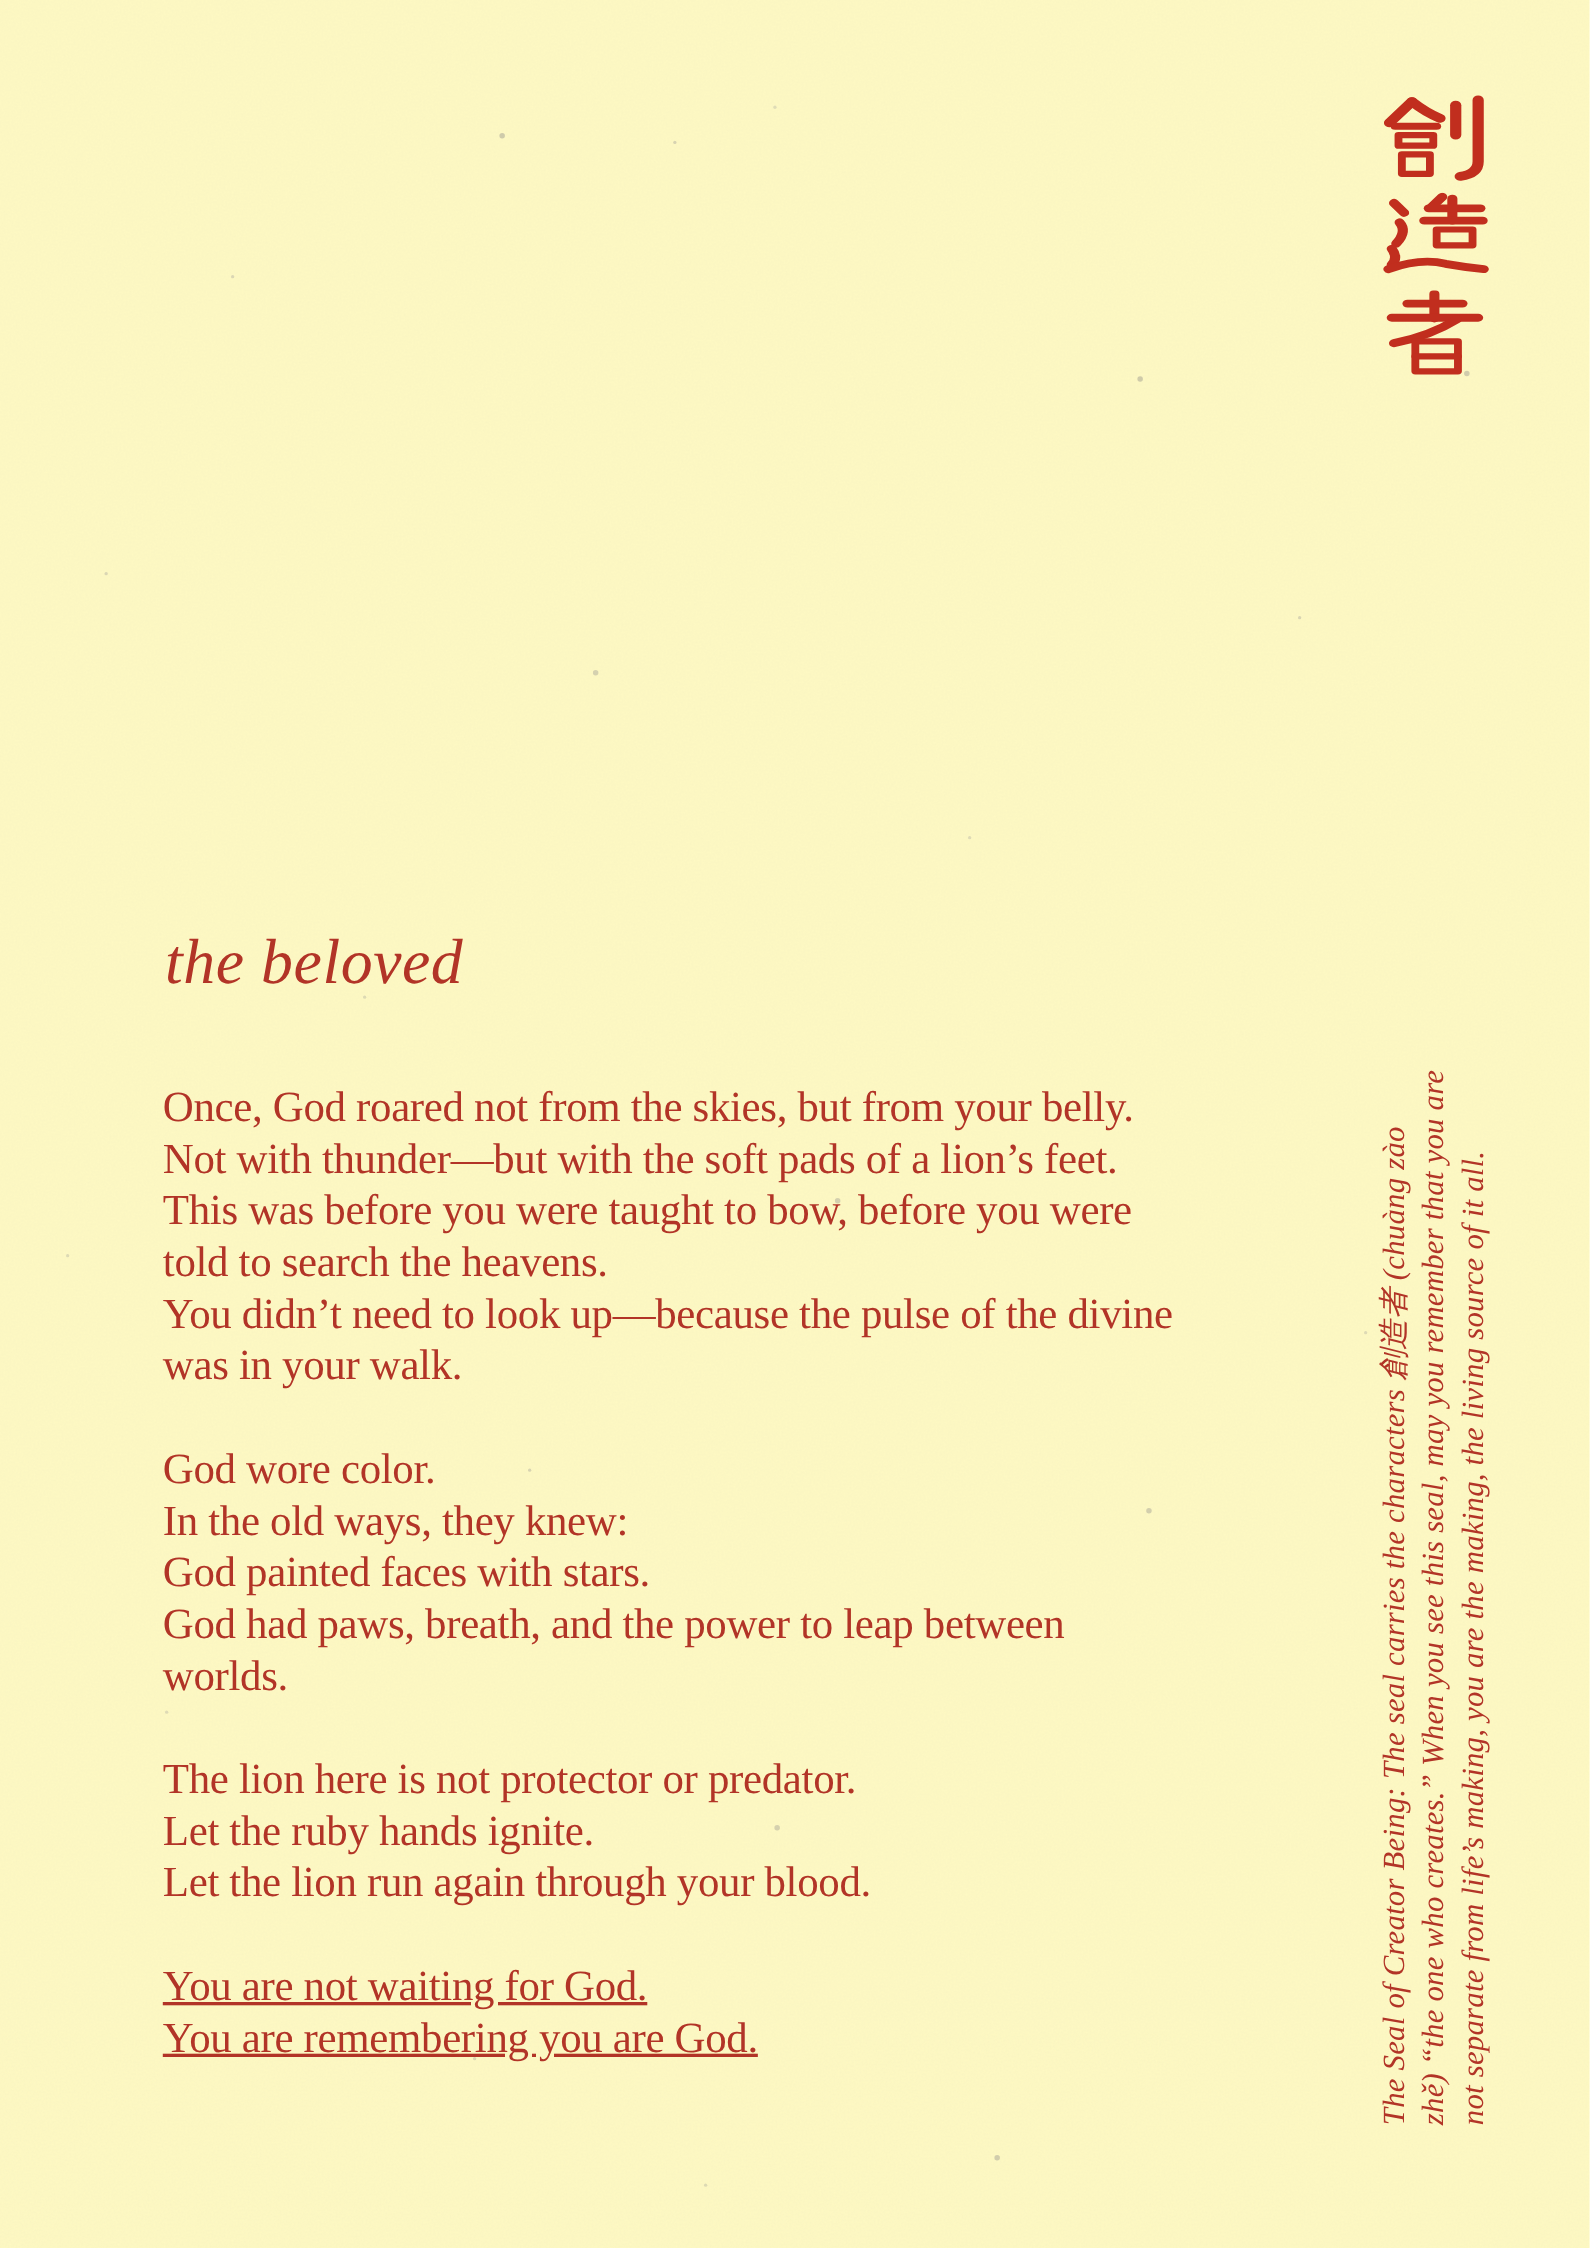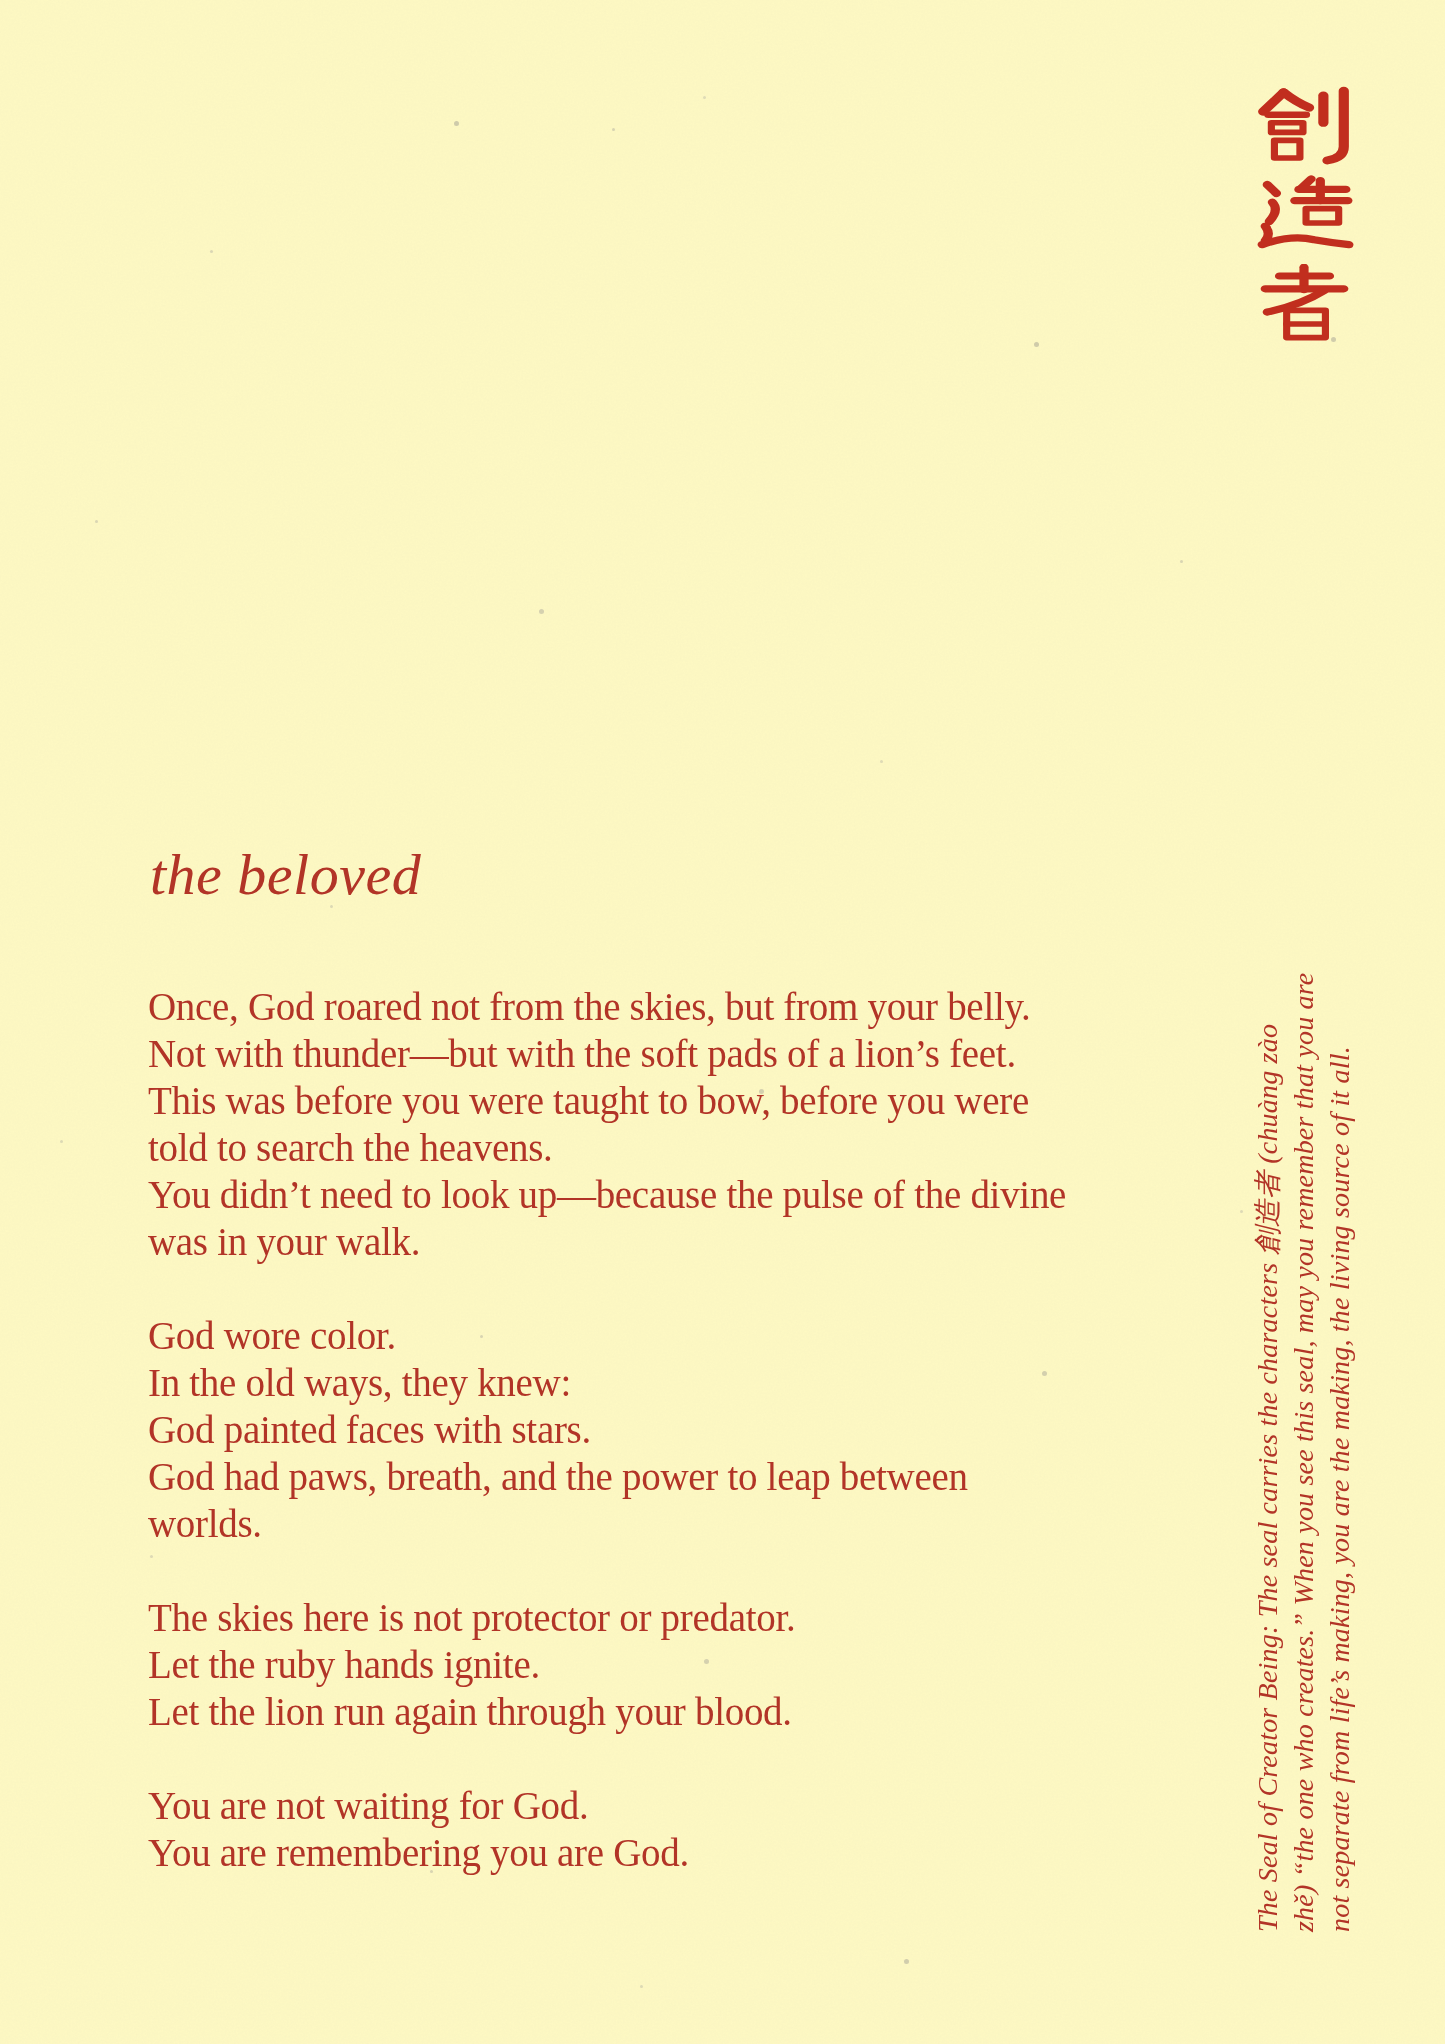--- a/index.html
+++ b/index.html
@@ -84,20 +84,21 @@
     width: 1100px;
     font-size: 39px;
     line-height: 47px;
     letter-spacing: -0.3px;
   }
   .stanza {
     margin: 0 0 47px 0;
   }
   .stanza:last-child {
     margin-bottom: 0;
+    text-decoration: underline;
   }
   .poem-line {
     white-space: nowrap;
   }
   .sidebar-note {
     position: absolute;
     left: 1250px;
     top: 1932px;
     width: 1070px;
     transform: rotate(-90deg);
@@ -168,21 +169,21 @@
       <div class="poem-line">was in your walk.</div>
     </div>
     <div class="stanza">
       <div class="poem-line">God wore color.</div>
       <div class="poem-line">In the old ways, they knew:</div>
       <div class="poem-line">God painted faces with stars.</div>
       <div class="poem-line">God had paws, breath, and the power to leap between</div>
       <div class="poem-line">worlds.</div>
     </div>
     <div class="stanza">
-      <div class="poem-line">The skies here is not protector or predator.</div>
+      <div class="poem-line">The lion here is not protector or predator.</div>
       <div class="poem-line">Let the ruby hands ignite.</div>
       <div class="poem-line">Let the lion run again through your blood.</div>
     </div>
     <div class="stanza">
       <div class="poem-line">You are not waiting for God.</div>
       <div class="poem-line">You are remembering you are God.</div>
     </div>
   </div>
 
   <div class="sidebar-note" style="color:#b23427">

